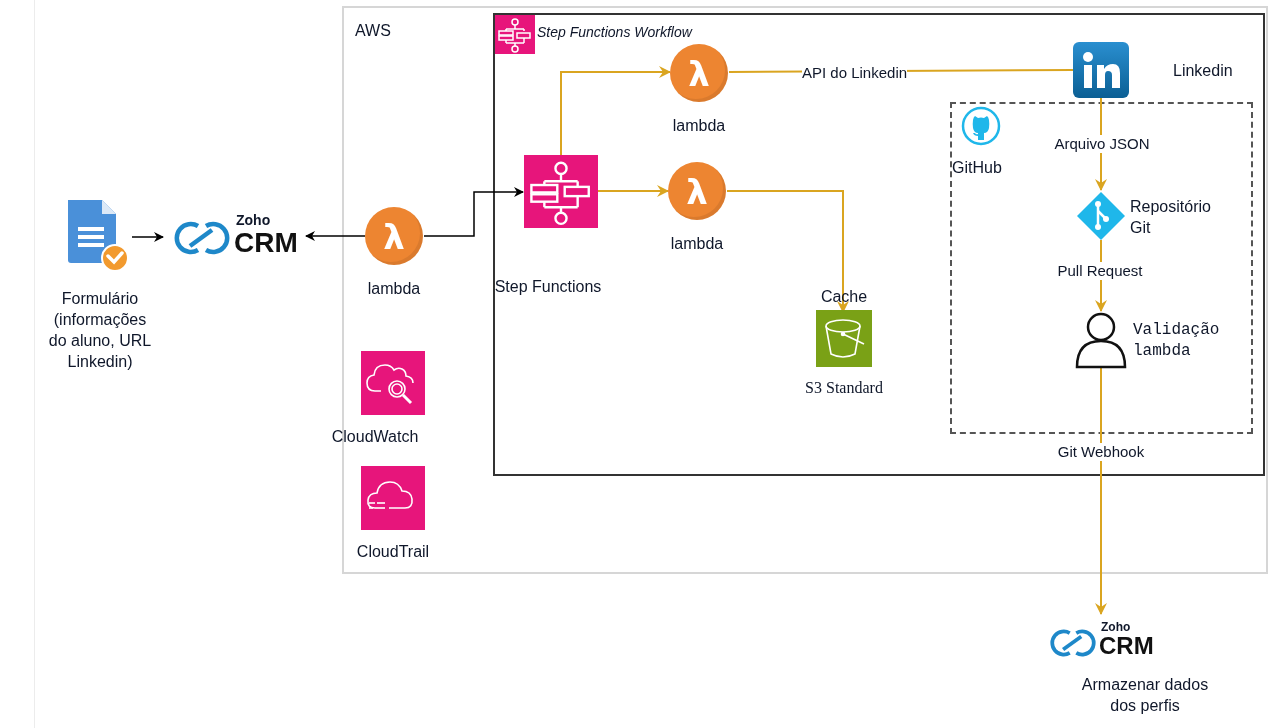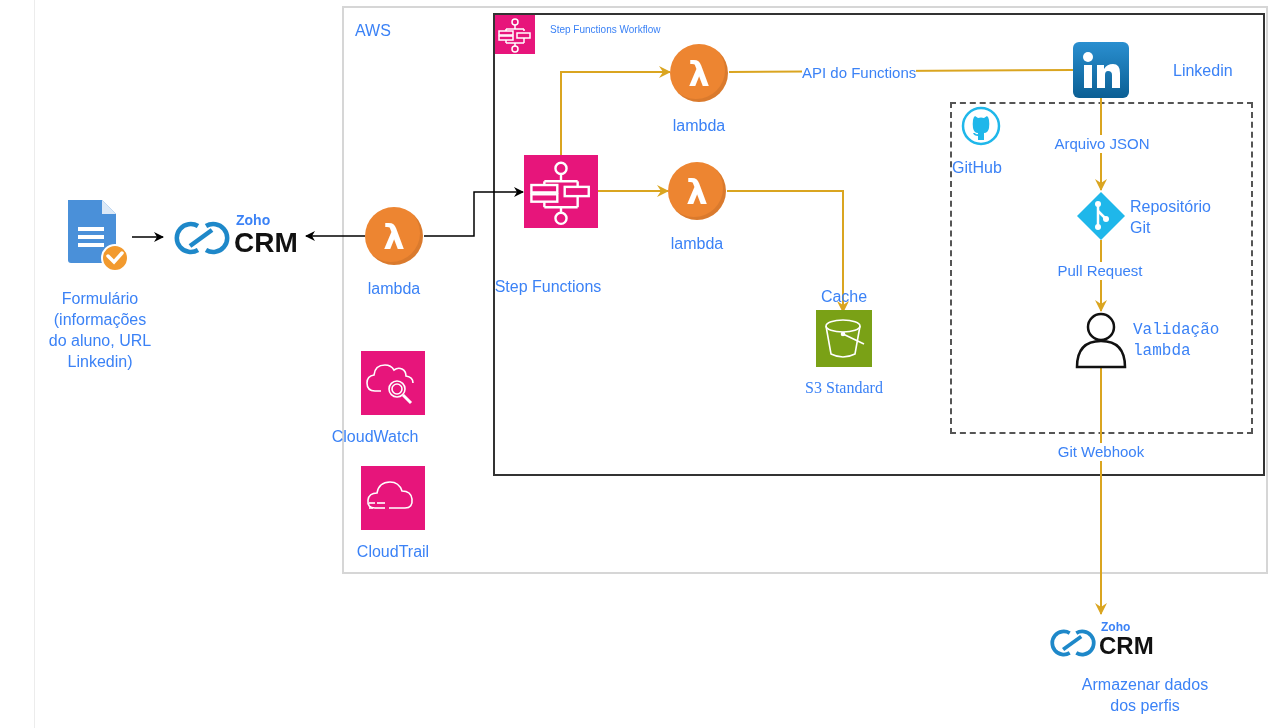--- a/index.html
+++ b/index.html
@@ -1,19 +1,19 @@
 <!DOCTYPE html>
 <html><head>
 <meta charset="utf-8">
 <style>
   html, body { margin: 0; padding: 0; background: #ffffff; }
   body { width: 1277px; height: 728px; position: relative; overflow: hidden;
          font-family: "Liberation Sans", sans-serif; color: #222; }
   .abs { position: absolute; }
-  .lbl { position: absolute; font-size: 16px; color: #3b82f6; white-space: nowrap; line-height: 1.2; }
+  .lbl { position: absolute; font-size: 16px; color: #0f172a; white-space: nowrap; line-height: 1.2; }
   .lbl.c { text-align: center; }
   .lbl.bg { background: #fff; }
   svg.wires { position: absolute; left: 0; top: 0; }
   .pink { background: #e7157b; }
   .lambda { position: absolute; width: 58px; height: 58px; border-radius: 50%;
             background: #ed8531; box-shadow: inset -3px -3px 0 rgba(0,0,0,0.08); }
   .lambda svg { position: absolute; left: 0; top: 0; }
 </style>
 </head>
 <body>
@@ -36,21 +36,21 @@
         <rect x="4" y="21" width="14" height="4"></rect>
       <rect x="22" y="18" width="13" height="5"></rect>
       <line x1="11" y1="25" x2="11" y2="28"></line>
         <line x1="29" y1="23" x2="29" y2="28"></line>
       <line x1="11" y1="28" x2="29" y2="28"></line>
         <line x1="20" y1="28" x2="20" y2="31"></line>
       <circle cx="20" cy="34" r="3"></circle>
     </g>
   </svg>
 </div>
-<div class="lbl" style="left:550px;top:24px;font-size:10px;">Step Functions Workflow</div>
+<div class="lbl" style="left:537px;top:24px;font-size:14px;font-style:italic;">Step Functions Workflow</div>
 
 <div class="abs" style="left:950px;top:102px;width:303px;height:332px;border:2px dashed #555;box-sizing:border-box;"></div>
 
 <svg class="wires" width="1277" height="728">
   <defs>
     <marker id="ab" markerWidth="10" markerHeight="10" refX="9" refY="5" orient="auto" markerUnits="userSpaceOnUse">
       <path d="M0,0 L10,5 L0,10 L3,5 z" fill="#000"></path>
     </marker>
     <marker id="ag" markerWidth="12" markerHeight="12" refX="11" refY="6" orient="auto" markerUnits="userSpaceOnUse">
       <path d="M0,0 L12,6 L0,12 L4,6 z" fill="#daa520"></path>
@@ -143,21 +143,21 @@
 </div>
 <div class="lbl c" style="left:659px;top:116px;width:80px;">lambda</div>
 
 <div class="lambda" style="left:668px;top:162px;">
   <svg width="58" height="58" viewBox="0 0 58 58">
       <text x="29" y="42" text-anchor="middle" font-family="DejaVu Sans, sans-serif" font-size="34" font-weight="bold" fill="#fff">λ</text>
     </svg>
 </div>
 <div class="lbl c" style="left:657px;top:234px;width:80px;">lambda</div>
 
-<div class="lbl bg" style="left:802px;top:64px;font-size:15px;">API do Functions</div>
+<div class="lbl bg" style="left:802px;top:64px;font-size:15px;">API do Linkedin</div>
 
 <div class="lbl c" style="left:804px;top:287px;width:80px;">Cache</div>
 <div class="abs" style="left:816px;top:310px;width:56px;height:57px;background:#7aa116;">
   <svg width="56" height="57" viewBox="0 0 56 57">
     <g fill="none" stroke="#fff" stroke-width="1.6">
       <ellipse cx="27" cy="16" rx="17" ry="6"></ellipse>
       <path d="M10,16 L15,44 Q27,50 39,44 L44,16"></path>
       <line x1="27" y1="24" x2="48" y2="34"></line>
       <circle cx="27" cy="24" r="1.5" fill="#fff"></circle>
     </g>

